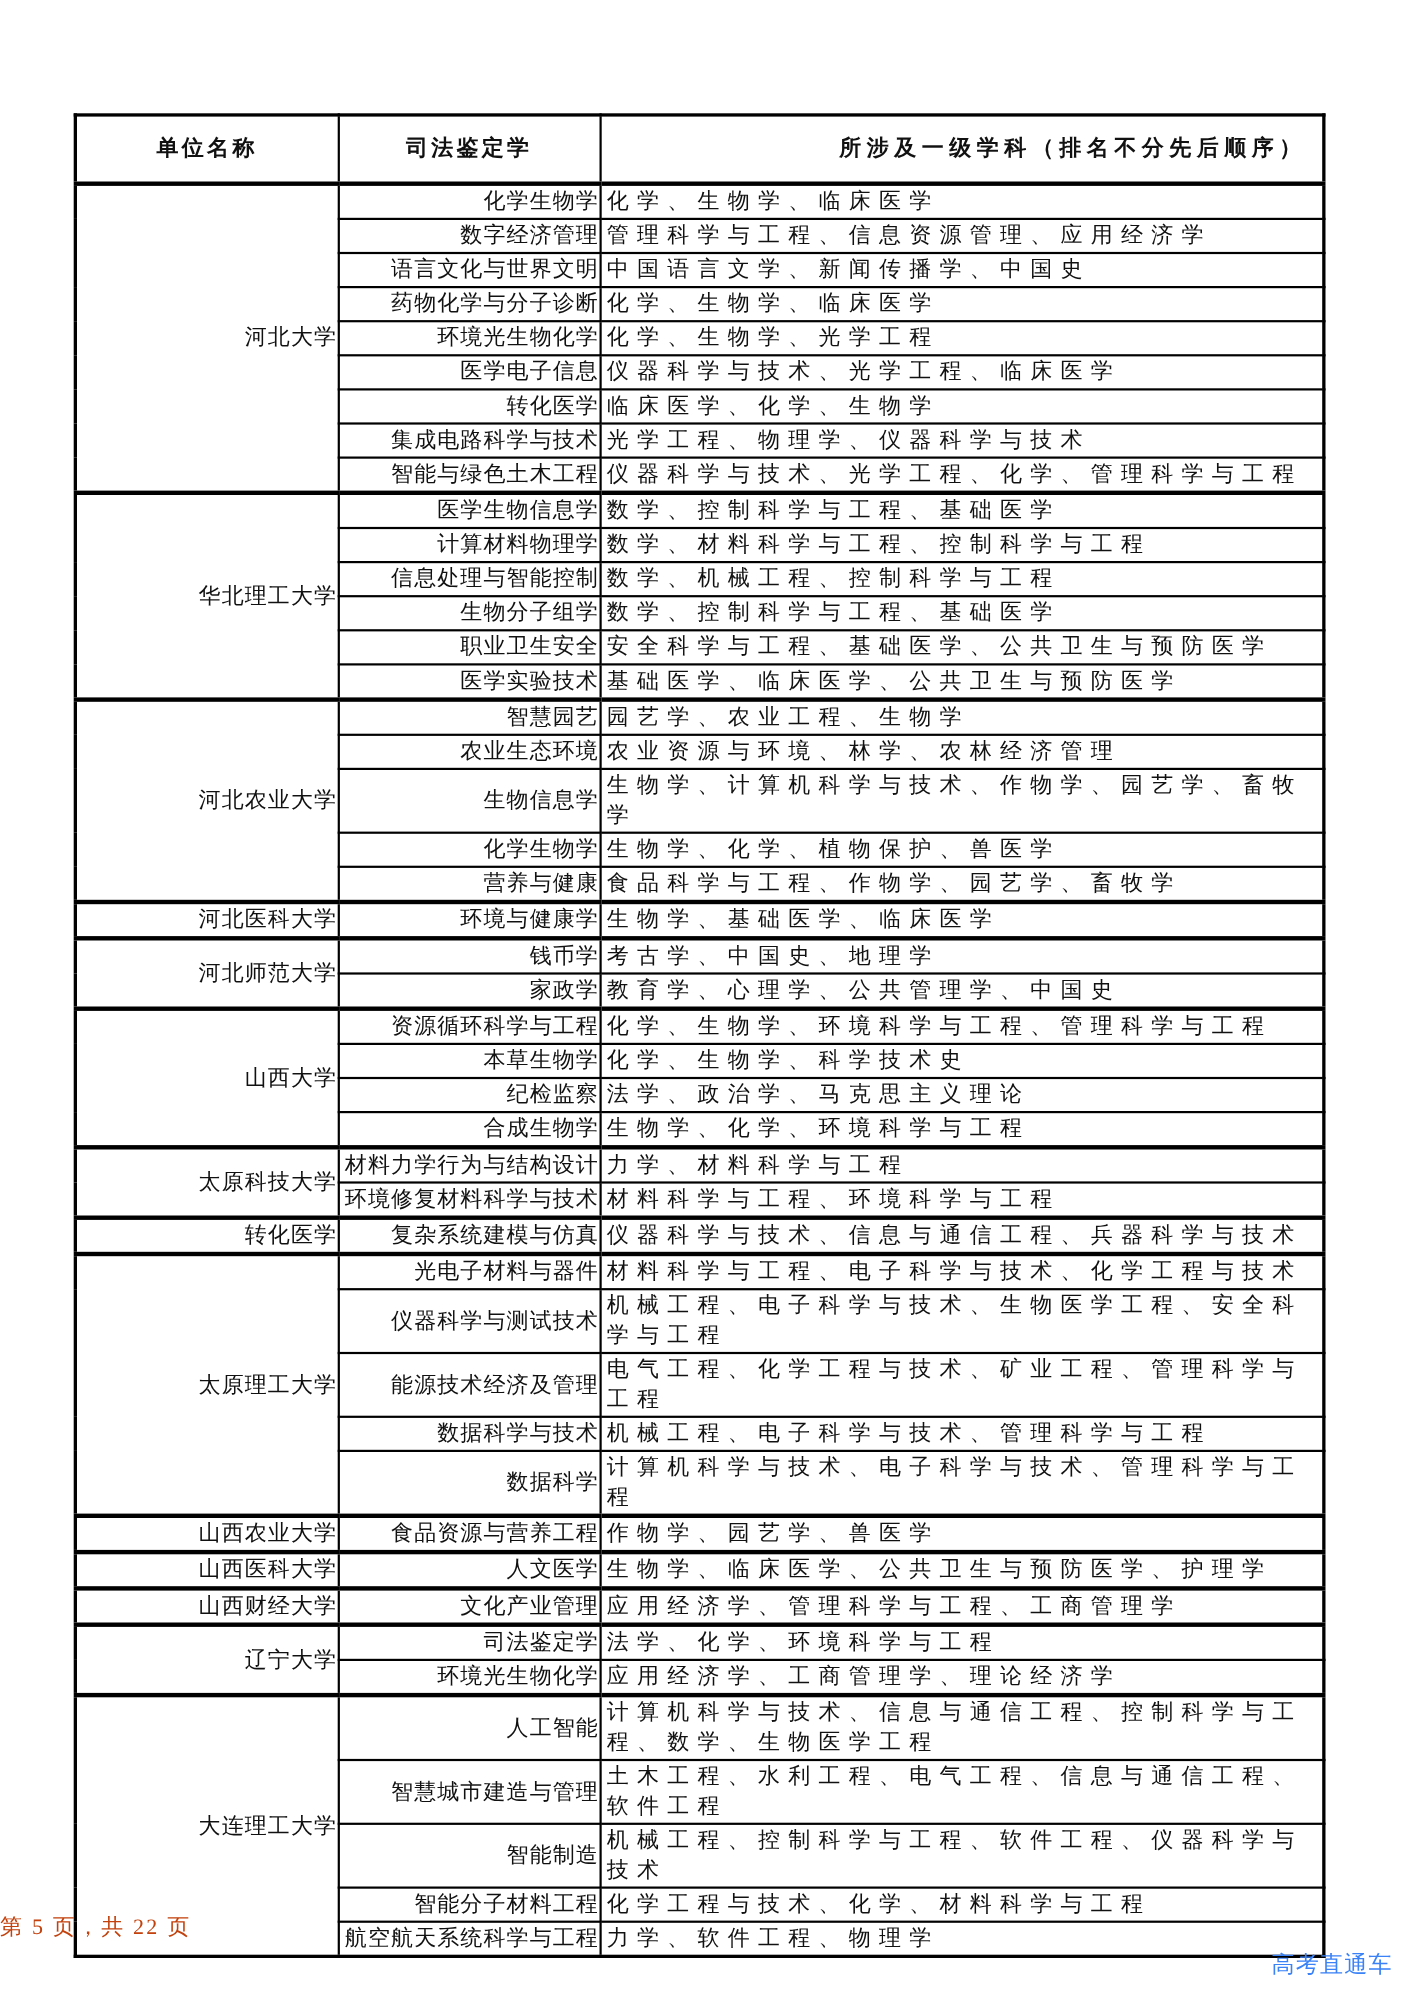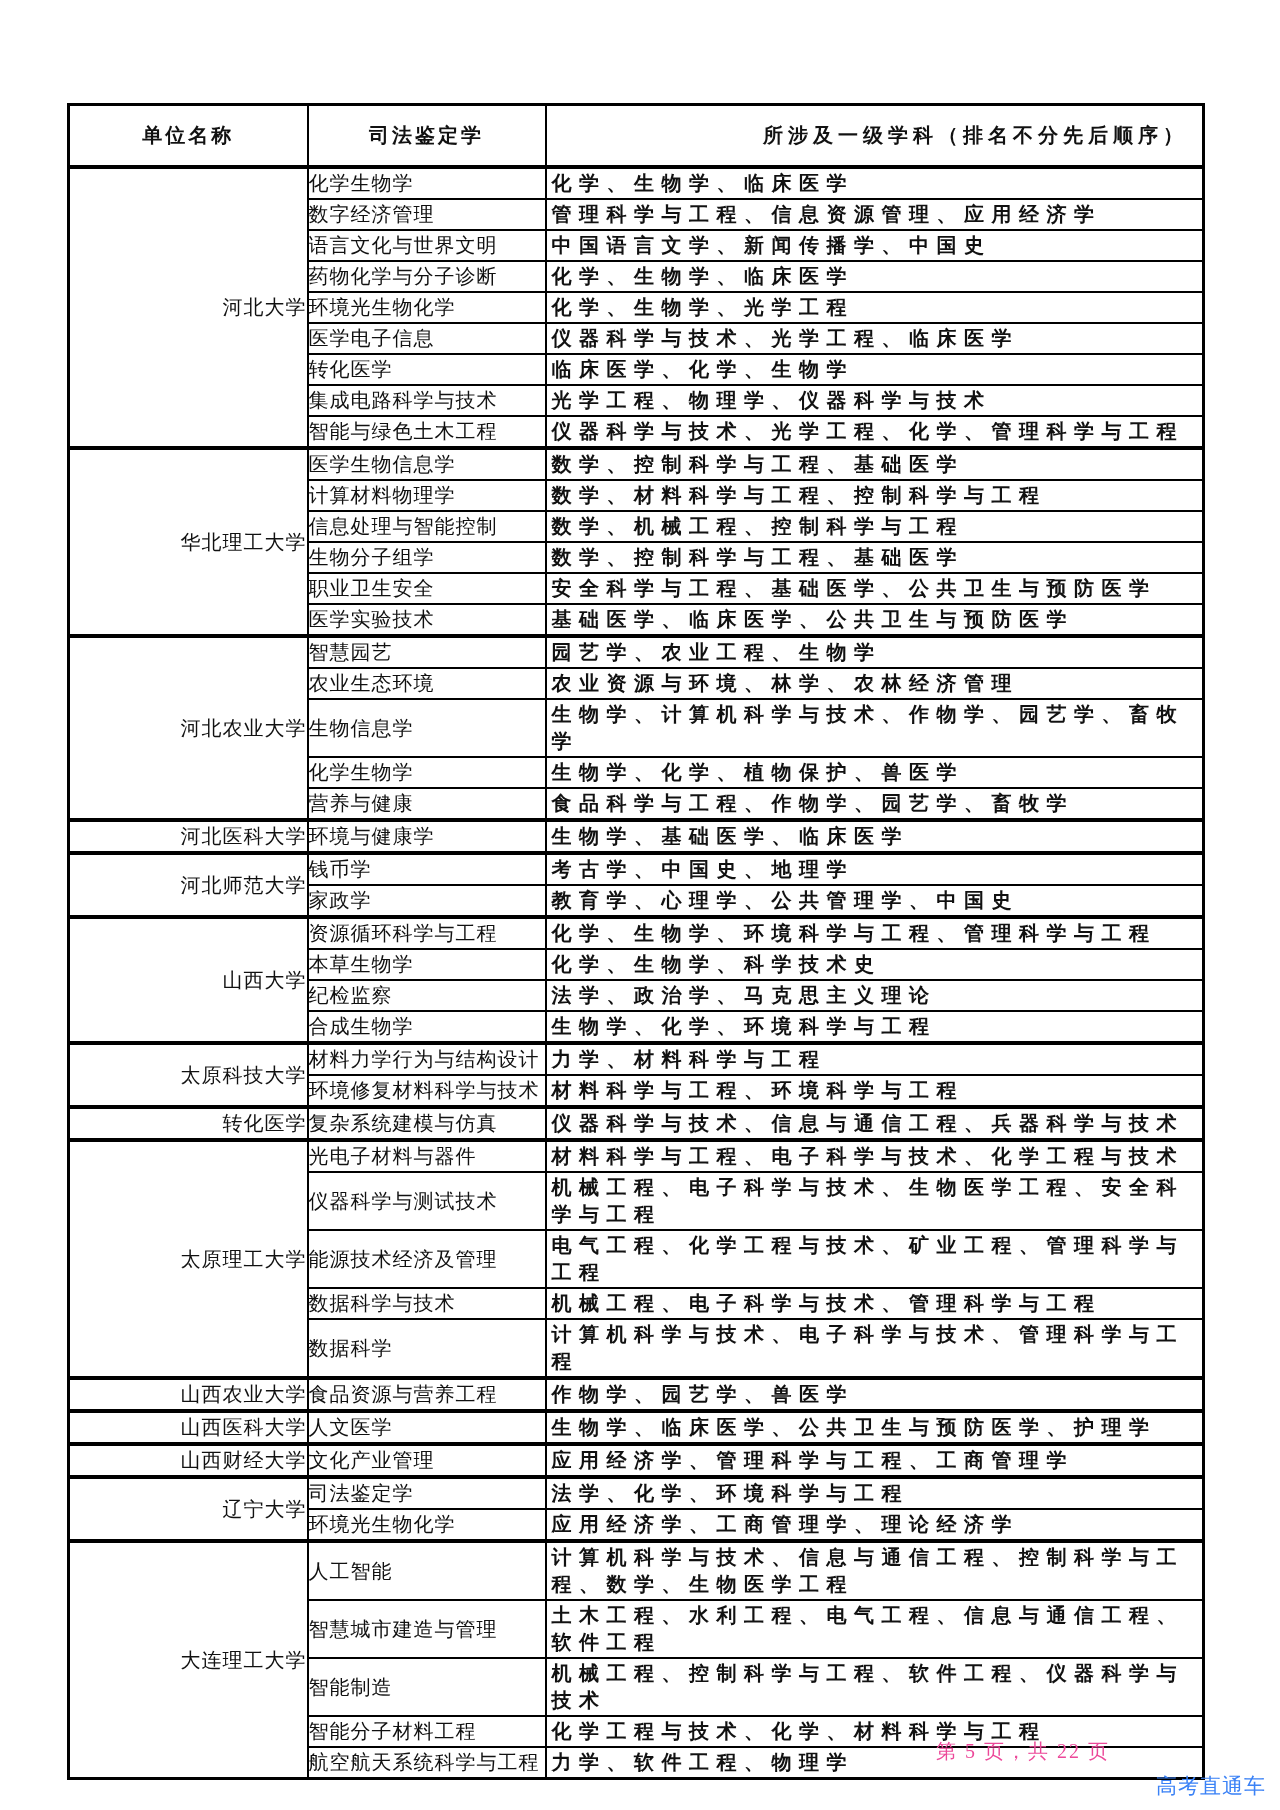--- a/index.html
+++ b/index.html
@@ -37,39 +37,38 @@
   .doc-table td {
     font-size: 20px;
     line-height: 27px;
     padding: 1px 0;
   }
   .doc-table td.c1 {
     text-align: right;
     letter-spacing: 1px;
   }
   .doc-table td.c2 {
-    text-align: left;
+    text-align: right;
     letter-spacing: 1px;
   }
   .doc-table td.c3 {
     text-align: left;
     padding-left: 5px;
     letter-spacing: 7.5px;
     word-break: break-all;
-    font-weight: bold;
   }
   .doc-table tr.gfirst td { border-top: 4px solid #000; }
   .page-footer {
     position: absolute;
     top: 1738px; left: 0;
     width: 1110px;
-    text-align: right;
+    text-align: left;
     font-size: 20px;
     letter-spacing: 2px;
-    color: #ec4899;
+    color: #c2410c;
   }
   .watermark {
     position: absolute;
     top: 1772px; right: 14px;
     font-size: 21px;
     letter-spacing: 1px;
     color: #3b82f6;
   }
 </style>
 </head>

